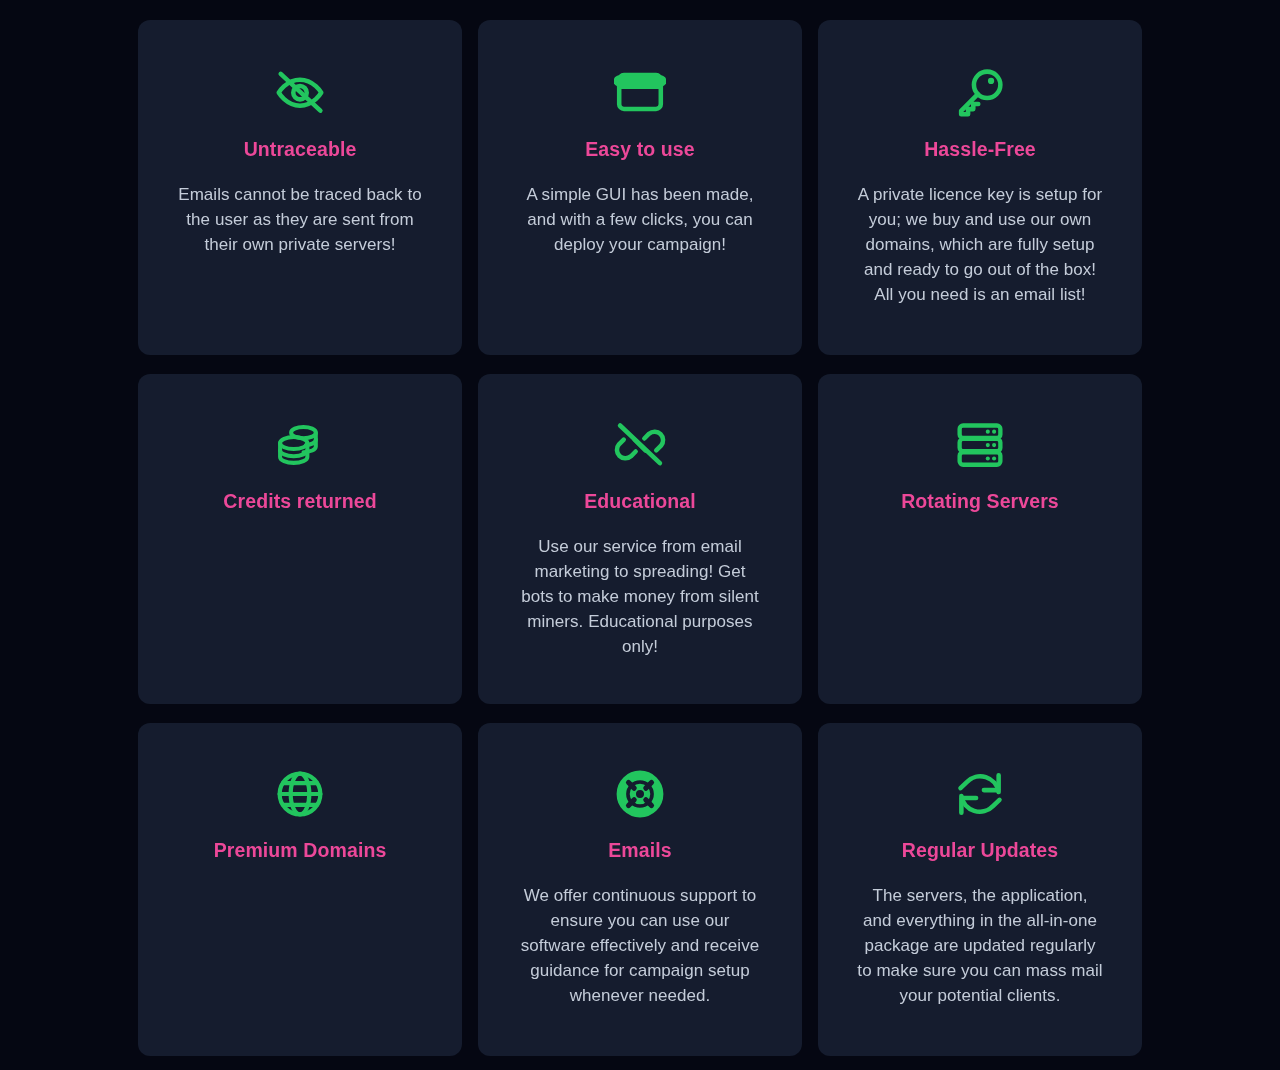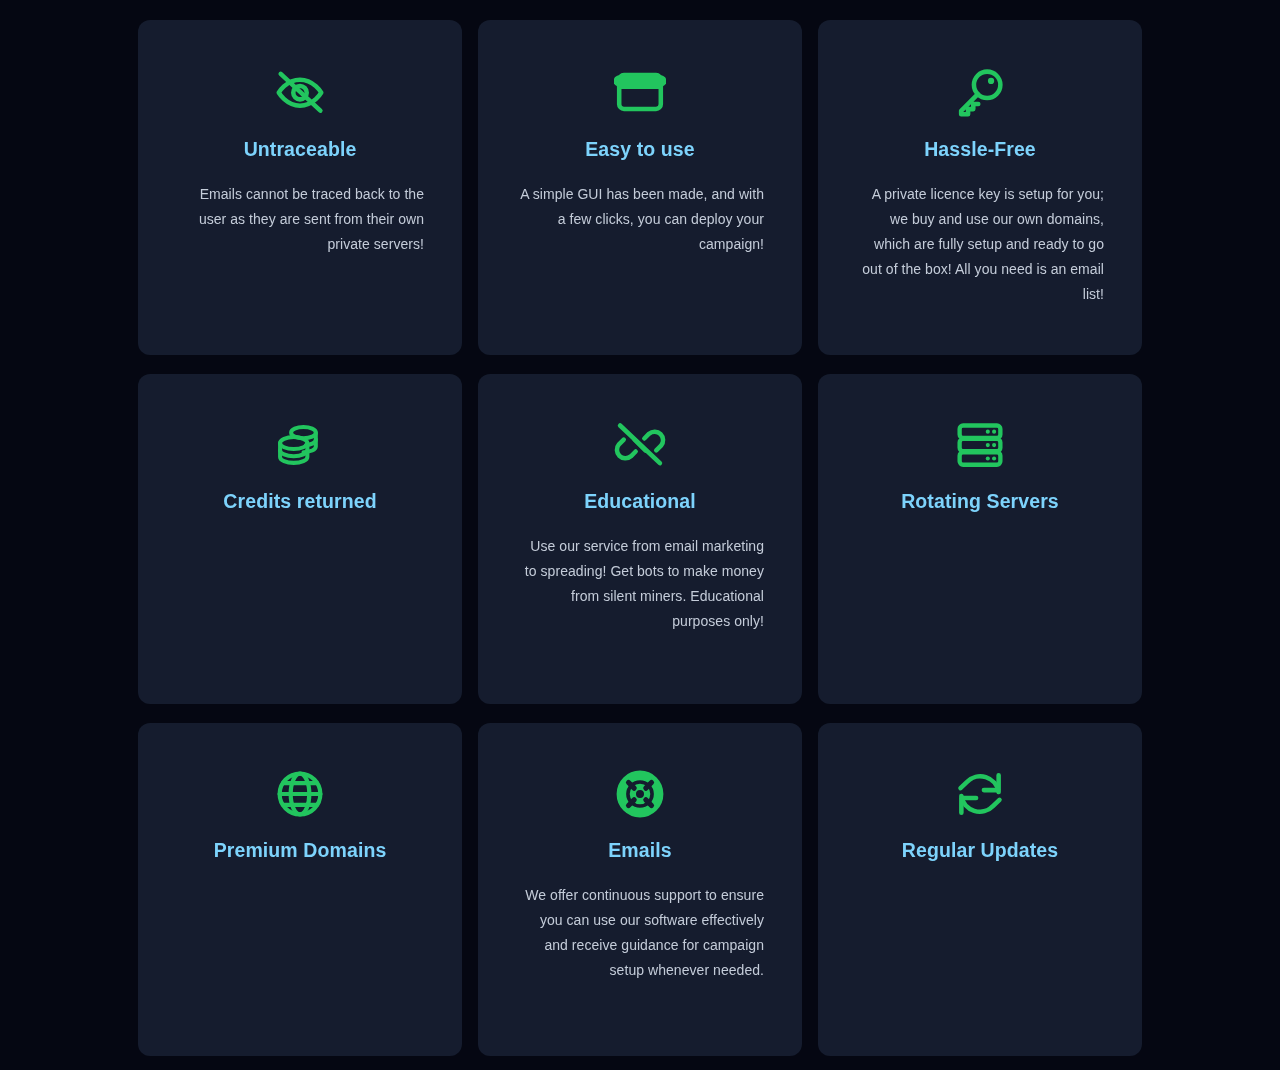--- a/index.html
+++ b/index.html
@@ -45,33 +45,33 @@
 
   .feature-icon svg {
     display: block;
     width: 52px;
     height: 52px;
   }
 
   .feature-title {
     font-size: 19.5px;
     font-weight: bold;
-    color: #7dd3fc;
+    color: #ec4899;
     text-align: center;
     letter-spacing: 0.1px;
     margin-bottom: 21px;
     flex: none;
     line-height: 1.2;
   }
 
   .feature-desc {
-    font-size: 14px;
+    font-size: 17px;
     line-height: 25px;
     color: #c4ccd9;
-    text-align: right;
+    text-align: center;
     align-self: stretch;
     letter-spacing: 0.05px;
   }
 
   
   .row-2 .feature-icon { height: 90px; }
   .row-3 .feature-icon { height: 90px; }
 </style>
 </head>
 <body>
@@ -189,15 +189,16 @@
   <div class="feature-card row-3">
     <div class="feature-icon">
       <svg viewBox="0 0 24 24" fill="none" stroke="#22c55e" stroke-width="2.1" stroke-linecap="round" stroke-linejoin="round">
         <path d="M20.6 11.1a8.6 8.6 0 0 0-14.7-4.6L3.0 9.3"></path>
         <polyline points="20.6,3.4 20.6,10.2 13.8,10.2"></polyline>
         <path d="M3.4 12.9a8.6 8.6 0 0 0 14.7 4.6l2.9-2.8"></path>
         <polyline points="3.4,20.6 3.4,13.8 10.2,13.8"></polyline>
       </svg>
     </div>
     <div class="feature-title">Regular Updates</div>
+    <div class="feature-desc">The servers, the application, and everything in the all-in-one package are updated regularly to make sure you can mass mail your potential clients.</div>
   </div>
 
 </div>
 
 </body></html>

